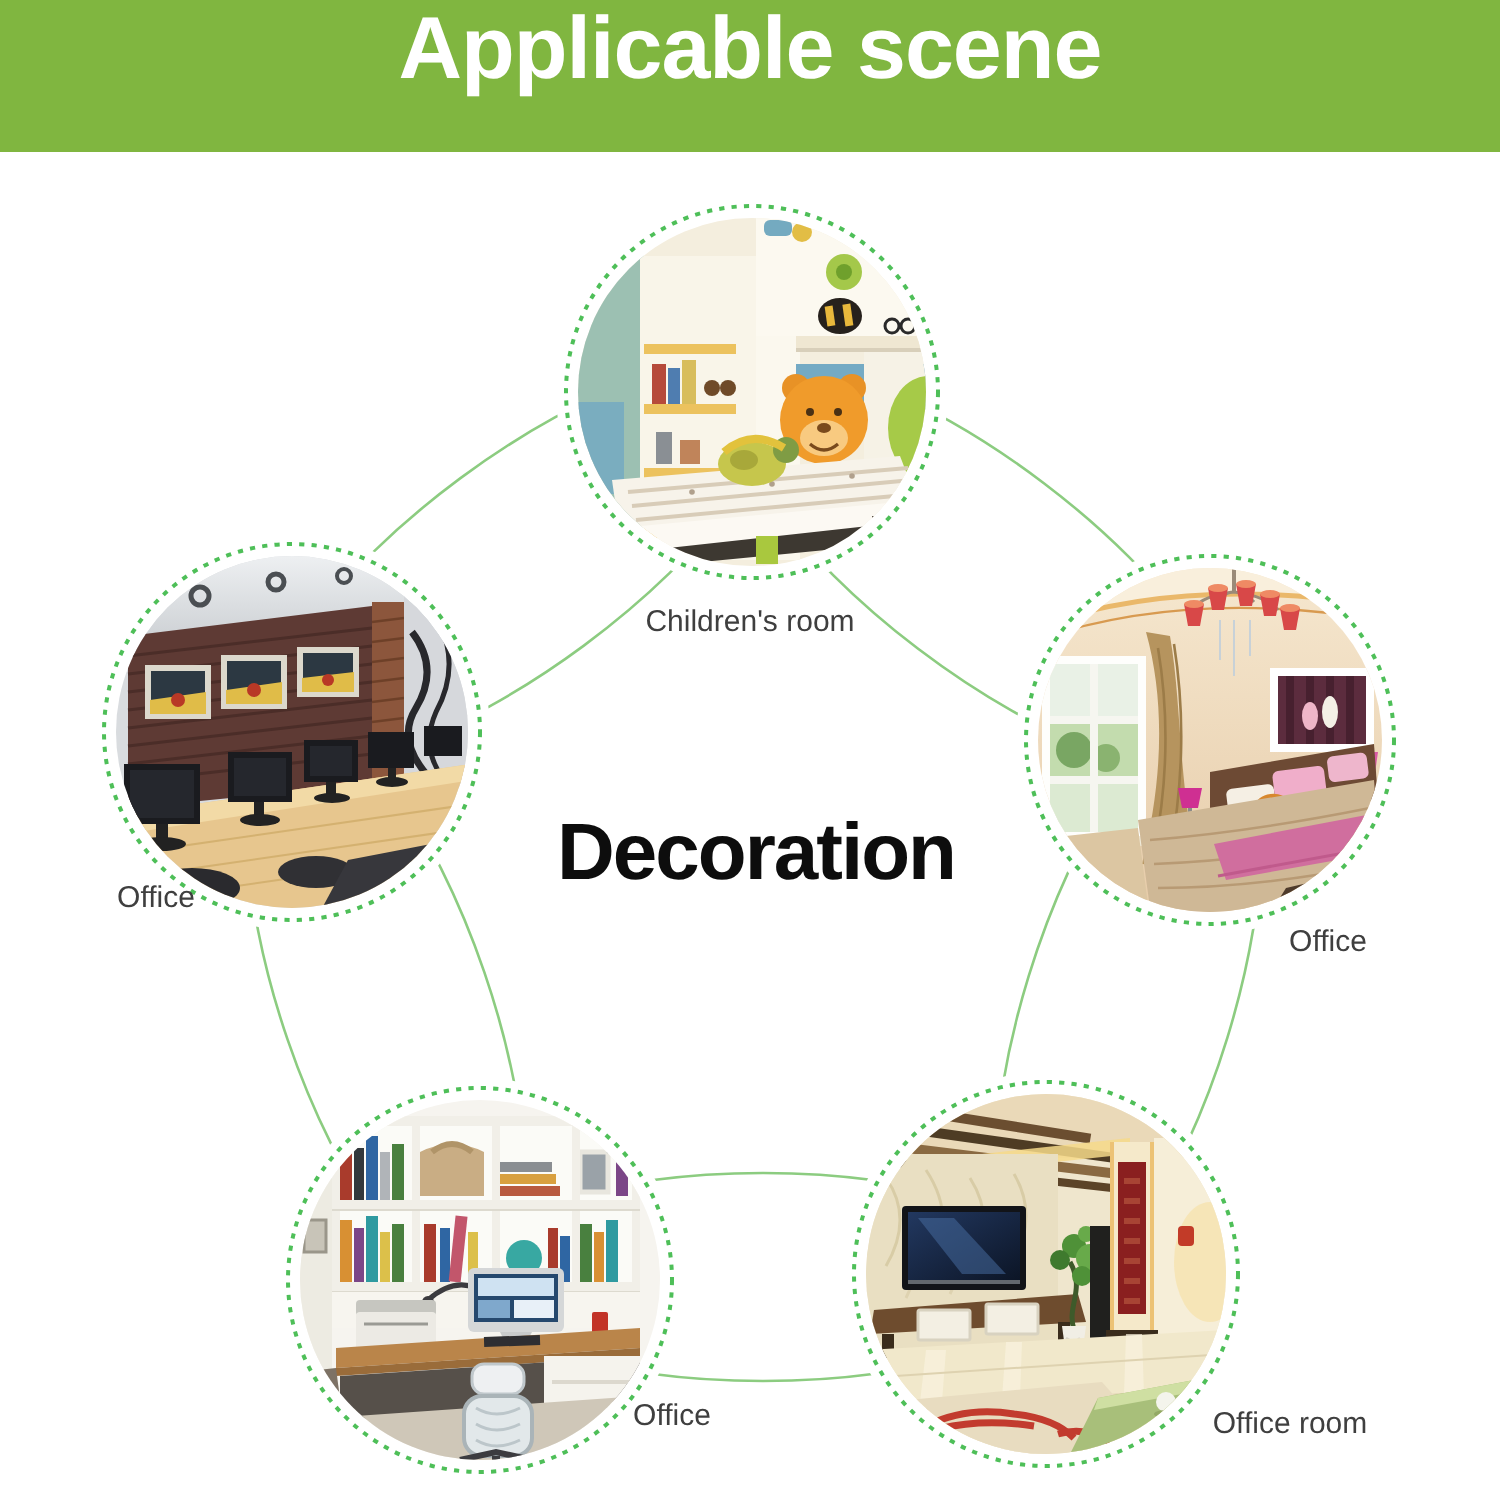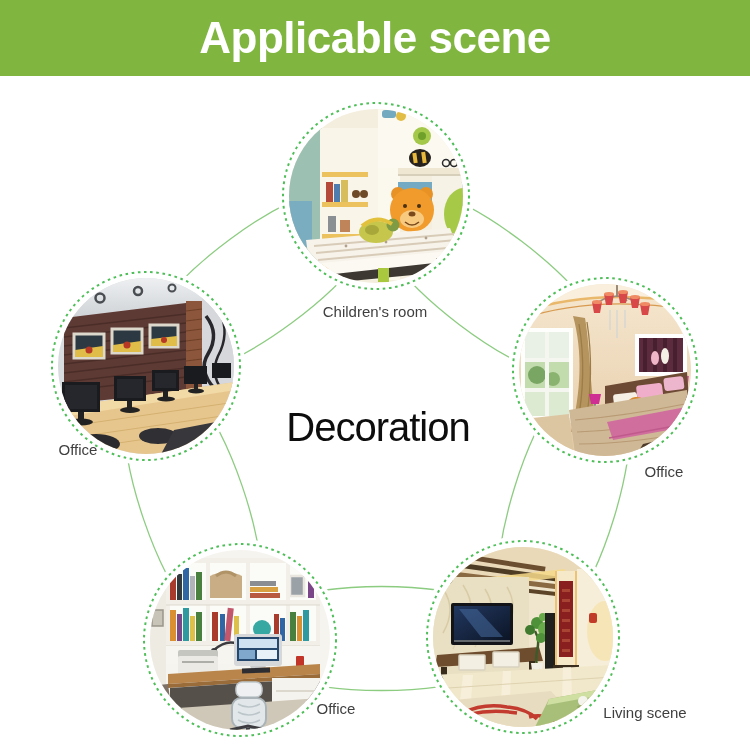--- a/index.html
+++ b/index.html
@@ -1,28 +1,28 @@
 <!DOCTYPE html>
 <html style="--header-bg: #80b640; --header-text: #ffffff; --connector-line: #8ccc80; --dashed-ring: #4ebf58; --label-text: #3f3f3f; --center-text: #0d0d0d;"><head>
 <meta charset="utf-8">
 <style>
   html,body{margin:0;padding:0;background:#fff;}
   #stage{position:relative;width:750px;height:750px;background:#ffffff;overflow:hidden;
          font-family:"Liberation Sans",sans-serif;}
   #hdr{position:absolute;left:0;top:0;width:750px;height:76px;
-       background:var(--header-bg,#80b640);display:flex;align-items:center;justify-content:center;}
+       background:var(--header-bg,#80b640);display:flex;align-items:flex-start;justify-content:center;}
   #hdr .t{color:var(--header-text,#fff);font-size:44px;font-weight:bold;letter-spacing:-0.5px;}
   svg{position:absolute;left:0;top:0;}
   .connector{fill:none;stroke:var(--connector-line,#8ccc80);stroke-width:1.3px;}
   .disc{fill:#ffffff;}
   .ring{fill:none;stroke:var(--dashed-ring,#4ebf58);stroke-width:2px;stroke-dasharray:2.6 3.6;}
   .scene-label{position:absolute;transform:translate(-50%,-50%);white-space:nowrap;
        font-size:15px;color:var(--label-text,#3f3f3f);}
   #center-title{position:absolute;transform:translate(-50%,-50%);left:378px;top:427px;
-       font-size:40px;font-weight:normal;letter-spacing:-1px;color:var(--center-text,#0d0d0d);}
+       font-size:40px;font-weight:bold;letter-spacing:-1px;color:var(--center-text,#0d0d0d);}
 </style>
 </head>
 <body>
 
 <div id="stage">
 
   <div id="hdr">
     <div class="t">Applicable scene</div>
   </div>
 
@@ -453,15 +453,15 @@
       <circle class="ring" cx="523" cy="637" r="96"></circle>
     </g>
   </svg>
 
   <div id="center-title">Decoration</div>
 
   <div class="scene-label" style="left:375px;top:311px">Children's room</div>
   <div class="scene-label" style="left:78px;top:449px">Office</div>
   <div class="scene-label" style="left:664px;top:471px">Office</div>
   <div class="scene-label" style="left:336px;top:708px">Office</div>
-  <div class="scene-label" style="left:645px;top:712px">Living scene</div>
+  <div class="scene-label" style="left:645px;top:712px">Office room</div>
 
 </div>
 
 </body></html>

